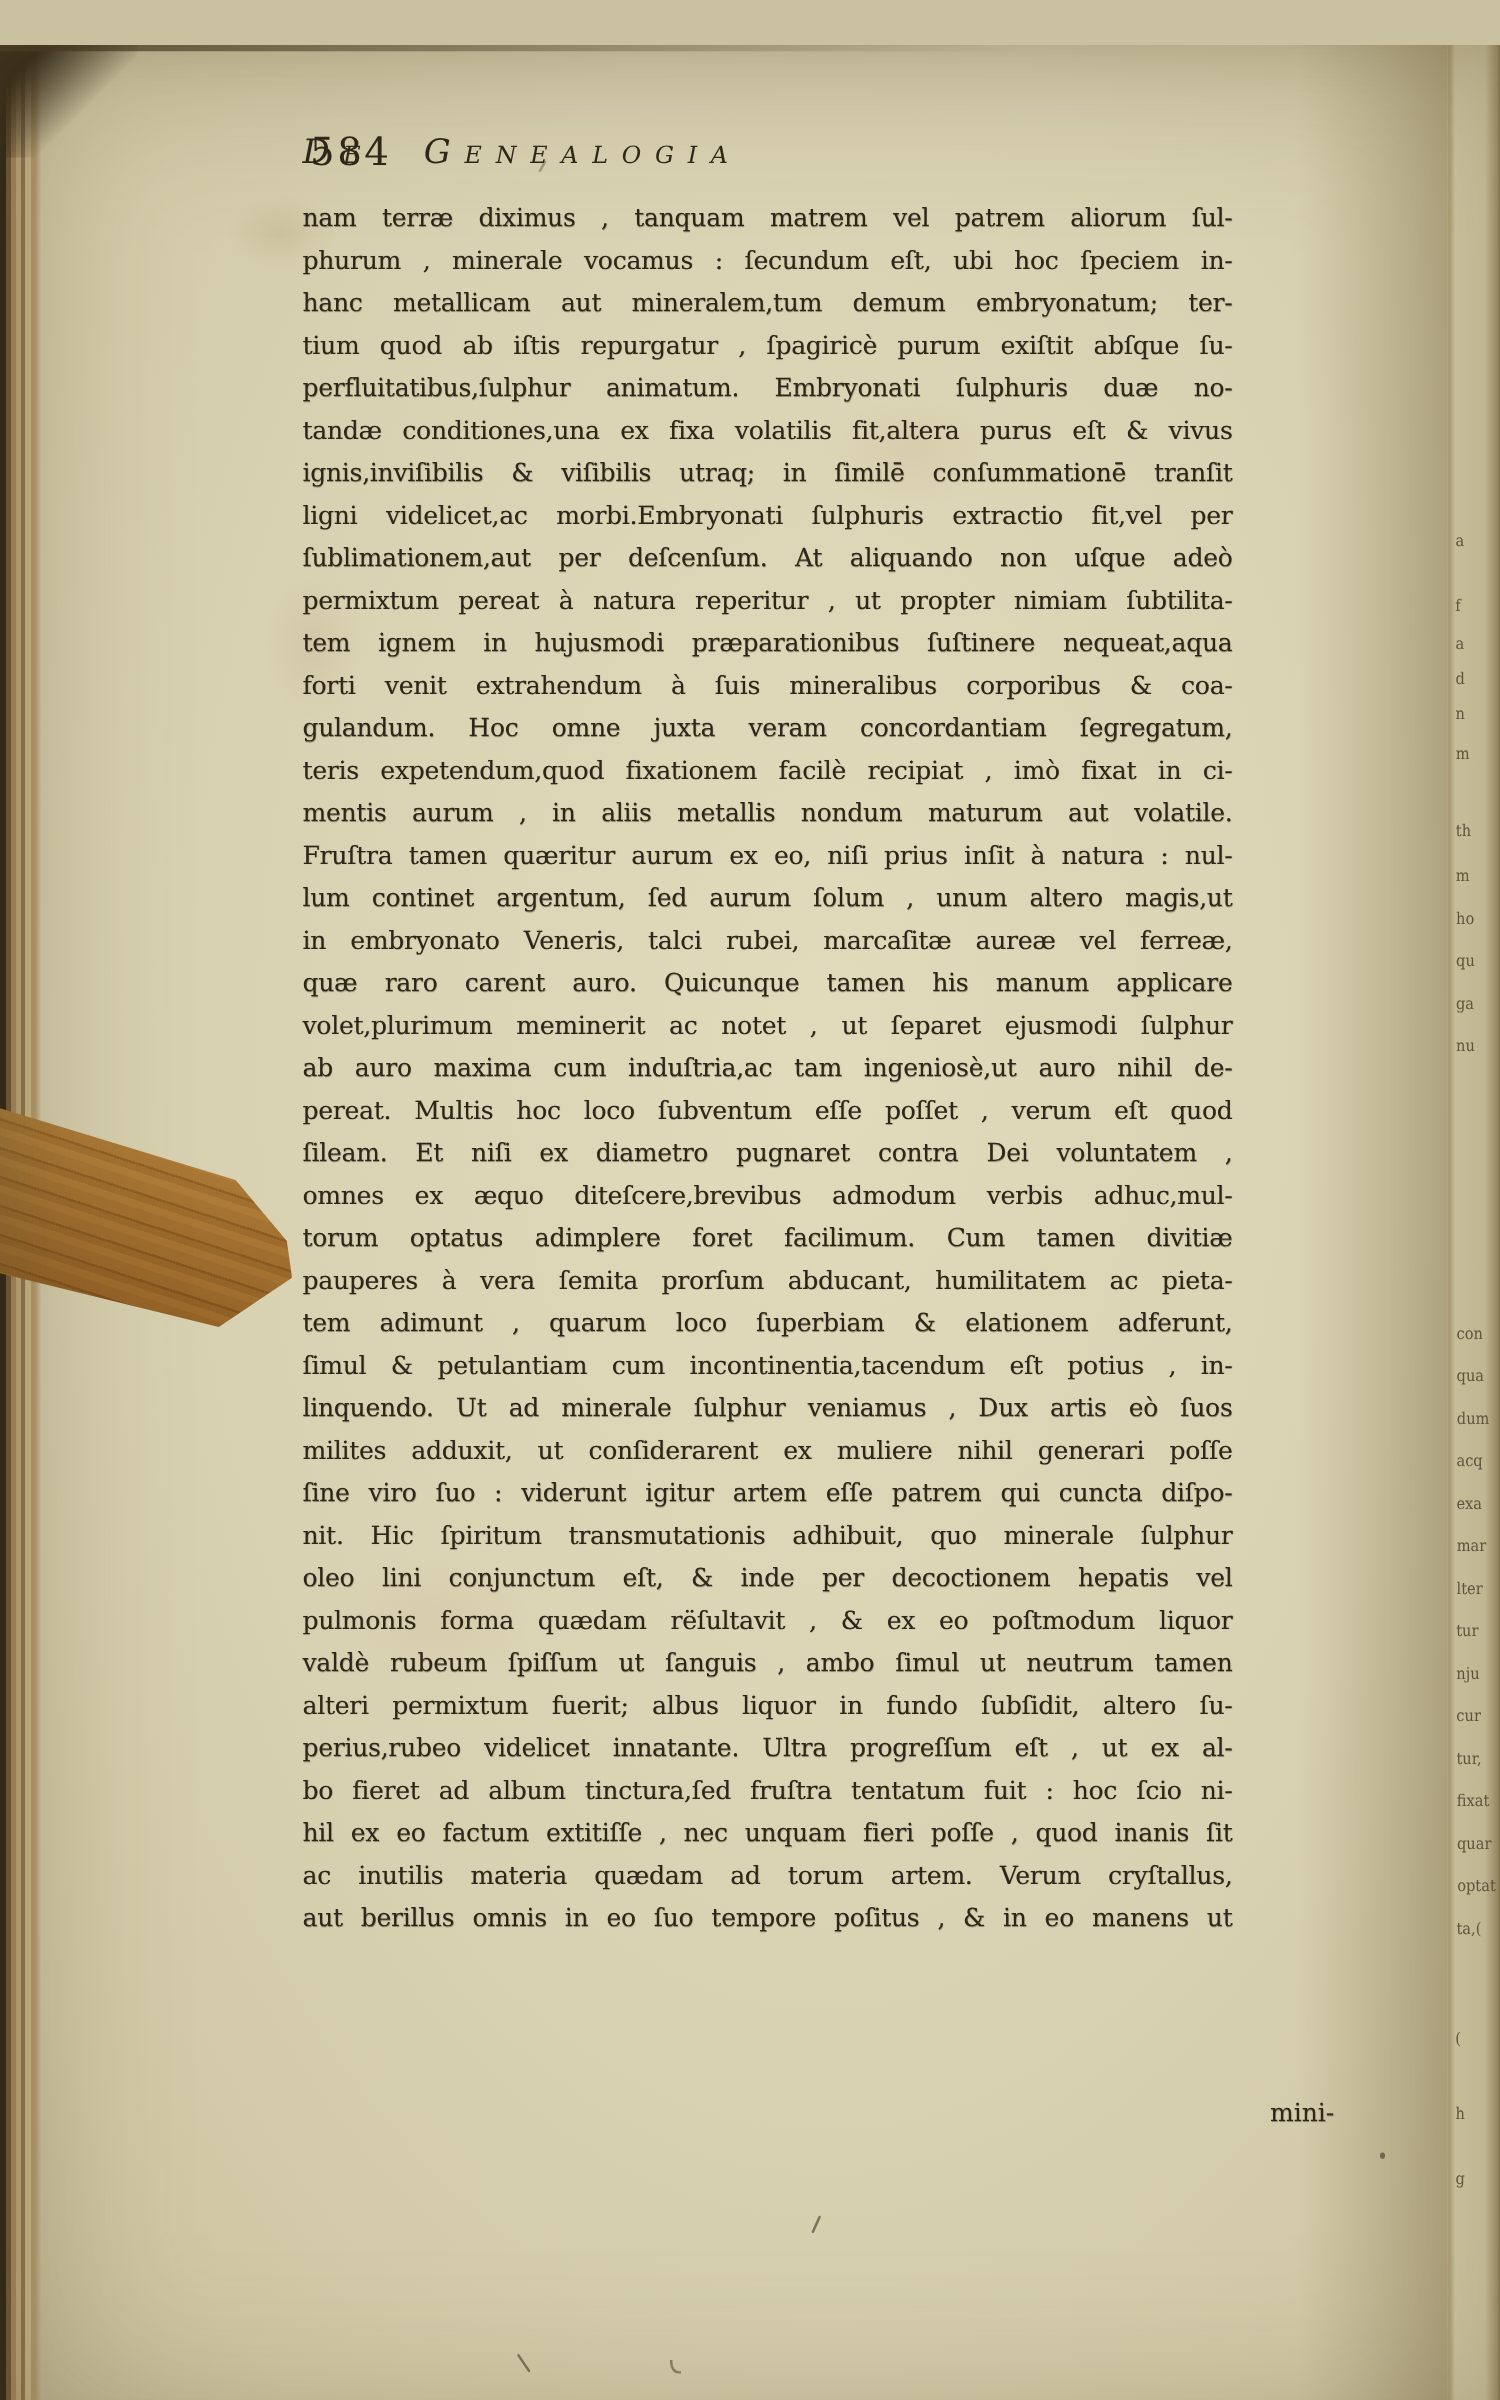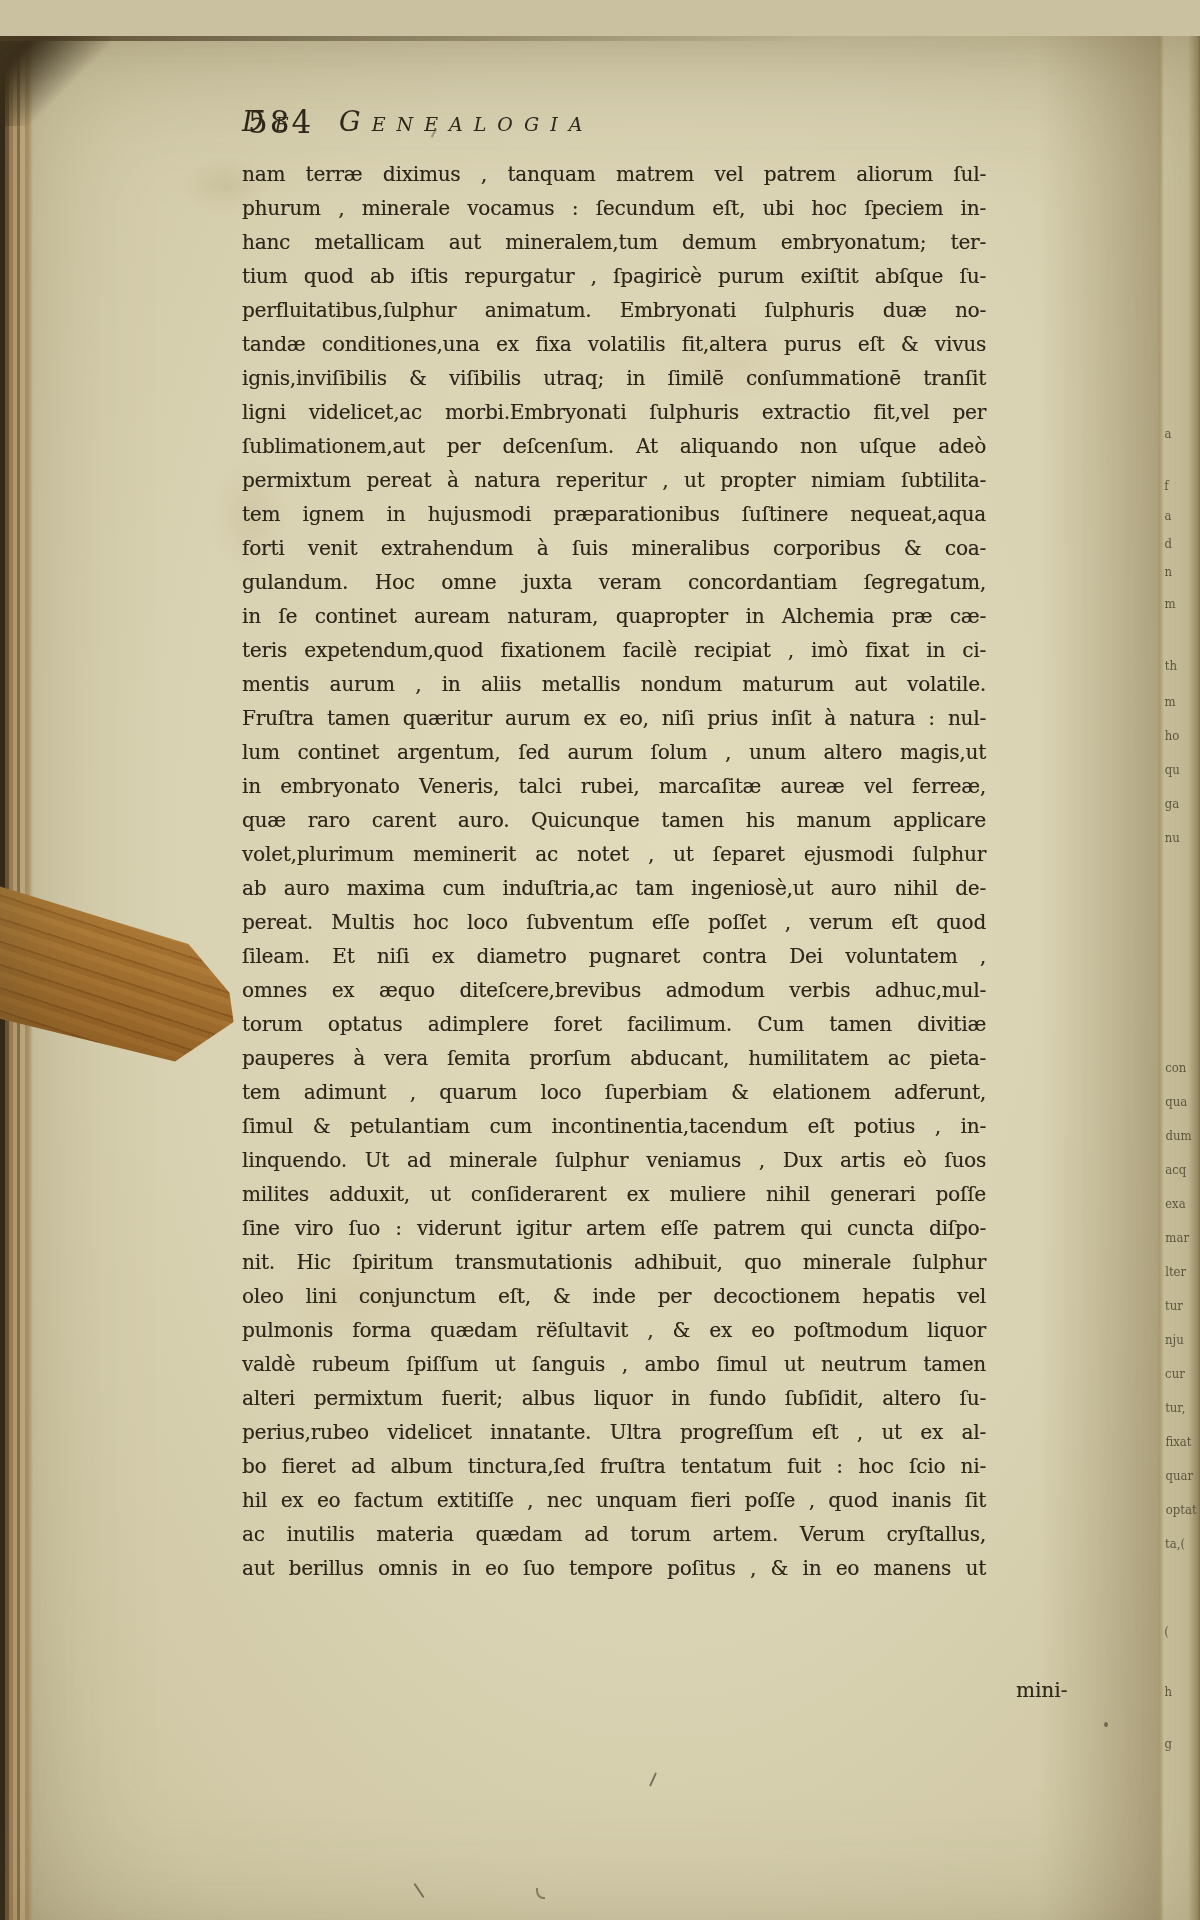--- a/index.html
+++ b/index.html
@@ -76,21 +76,20 @@
       <div class="line">tium quod ab iſtis repurgatur , ſpagiricè purum exiſtit abſque ſu-</div>
       <div class="line">perfluitatibus,ſulphur animatum.  Embryonati ſulphuris duæ no-</div>
       <div class="line">tandæ conditiones,una ex fixa volatilis fit,altera purus eſt &amp; vivus</div>
       <div class="line">ignis,inviſibilis &amp; viſibilis utraq; in ſimilē conſummationē tranſit</div>
       <div class="line">ligni videlicet,ac morbi.Embryonati ſulphuris extractio fit,vel per</div>
       <div class="line">ſublimationem,aut per deſcenſum.  At aliquando non uſque adeò</div>
       <div class="line">permixtum pereat à natura reperitur , ut propter nimiam ſubtilita-</div>
       <div class="line">tem ignem in hujusmodi præparationibus ſuſtinere nequeat,aqua</div>
       <div class="line">forti venit extrahendum à ſuis mineralibus corporibus &amp; coa-</div>
       <div class="line">gulandum.  Hoc omne juxta veram concordantiam ſegregatum,</div>
-      <div class="line">in ſe continet auream naturam, quapropter in Alchemia præ cæ-</div>
       <div class="line">teris expetendum,quod fixationem facilè recipiat , imò fixat in ci-</div>
       <div class="line">mentis aurum , in aliis metallis nondum maturum aut volatile.</div>
       <div class="line">Fruſtra tamen quæritur aurum ex eo, niſi prius inſit à natura : nul-</div>
       <div class="line">lum continet argentum, ſed aurum ſolum , unum altero magis,ut</div>
       <div class="line">in embryonato Veneris, talci rubei, marcaſitæ aureæ vel ferreæ,</div>
       <div class="line">quæ raro carent auro.  Quicunque tamen his manum applicare</div>
       <div class="line">volet,plurimum meminerit ac notet , ut ſeparet ejusmodi ſulphur</div>
       <div class="line">ab auro maxima cum induſtria,ac tam ingeniosè,ut auro nihil de-</div>
       <div class="line">pereat.  Multis hoc loco ſubventum eſſe poſſet , verum eſt quod</div>
       <div class="line">ſileam.  Et niſi ex diametro pugnaret contra Dei voluntatem ,</div>

